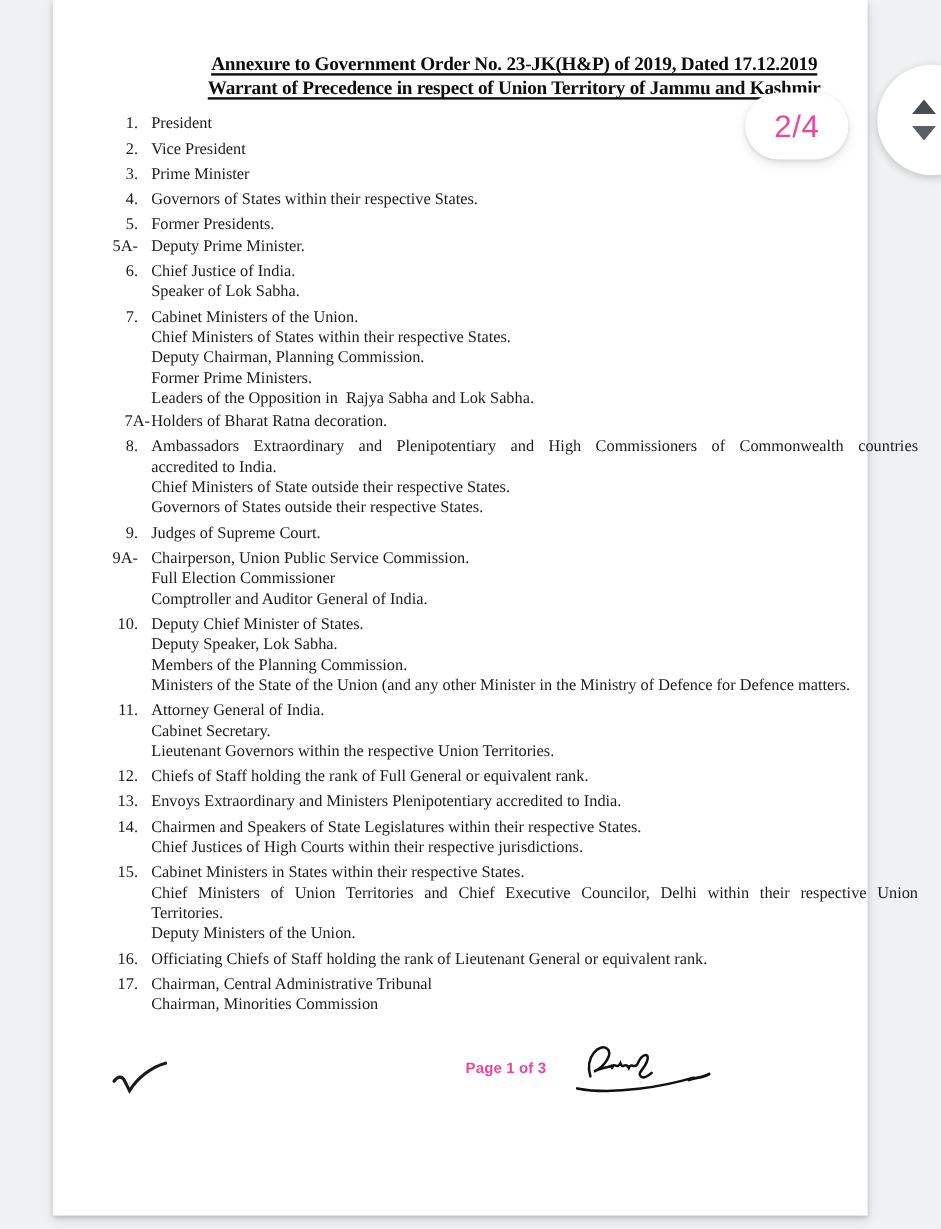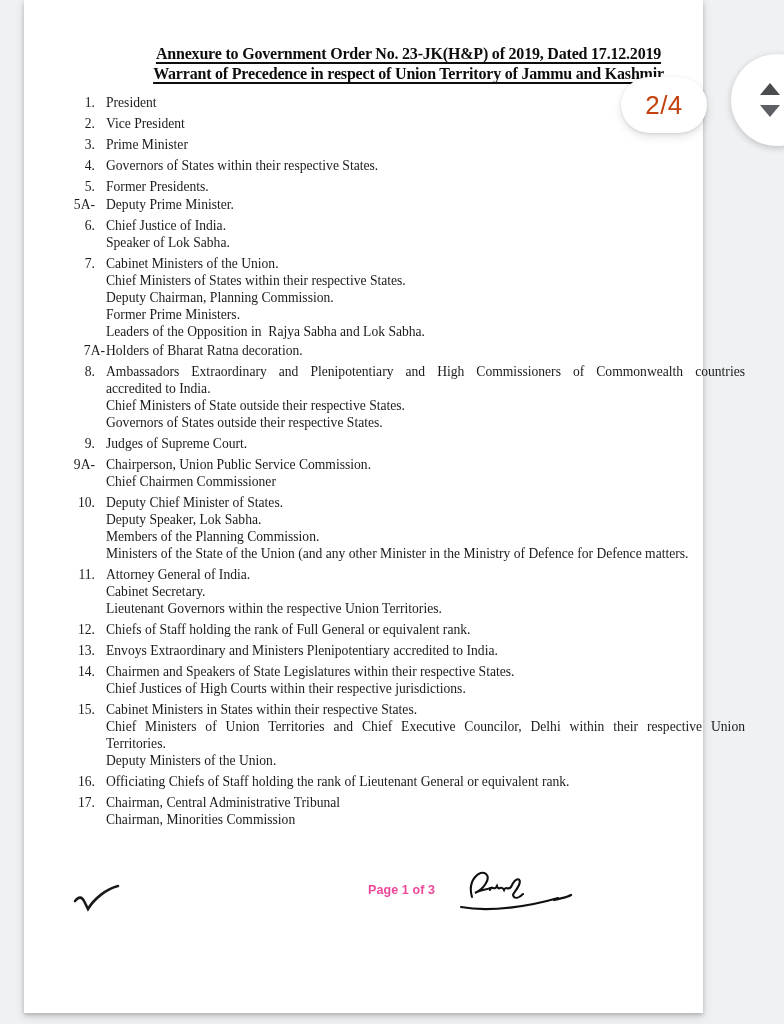--- a/index.html
+++ b/index.html
@@ -4,21 +4,21 @@
 <style>
   html,body{margin:0;padding:0;}
   body{
     width:784px;height:1024px;
     background:#eff1f3;
     overflow:hidden;
     position:relative;
     font-family:"Liberation Serif","DejaVu Serif",serif;
   }
   .page{
-    position:absolute;left:24px;top:0;width:679px;height:1013px;
+    position:absolute;left:44px;top:0;width:679px;height:1013px;
     background:#ffffff;
     box-shadow:0 2px 4px rgba(60,64,67,.30), 0 4px 10px rgba(60,64,67,.12);
     text-decoration:underline;
   }
   .doc{
     position:absolute;left:48px;top:44px;width:673px;
     color:#1b1b1b;font-size:13.6px;line-height:17px;
   }
   .titles{text-align:center;margin-bottom:10px;}
   .title{
@@ -51,21 +51,21 @@
   .page-label .bold{font-weight:800;}
   .tick{position:absolute;left:48px;top:884px;}
   .sig{position:absolute;left:430px;top:866px;}
 
   .page-pill{
     position:absolute;left:621px;top:77px;width:86px;height:56px;border-radius:28px;
     background:#ffffff;
     box-shadow:0 1px 3px rgba(0,0,0,.12),0 4px 10px rgba(0,0,0,.10);
     display:flex;align-items:center;justify-content:center;
     font-family:"Liberation Sans","DejaVu Sans",sans-serif;
-    font-size:26px;color:#c2410c;z-index:5;letter-spacing:0.5px;
+    font-size:26px;color:#ec4899;z-index:5;letter-spacing:0.5px;
   }
   .nav-circle{
     position:absolute;left:731px;top:54px;width:92px;height:92px;border-radius:50%;
     background:#ffffff;box-shadow:0 2px 7px rgba(0,0,0,.20);z-index:6;
   }
   .arrow-btn{position:absolute;left:23px;width:32px;height:18px;cursor:pointer;background:transparent;border:none;padding:0;}
   .arrow-btn.up{top:25px;}
   .arrow-btn.down{top:47px;}
   .tri{display:block;margin:2px auto 0;width:0;height:0;border-left:10px solid transparent;border-right:10px solid transparent;}
   .tri.up{border-bottom:12px solid #4a4d50;}
@@ -152,21 +152,22 @@
         <div class="item">
           <div class="num">9.</div>
           <div class="lines">
             <div class="line">Judges of Supreme Court.</div>
           </div>
         </div>
         <div class="item">
           <div class="num">9A-</div>
           <div class="lines">
             <div class="line">Chairperson, Union Public Service Commission.</div>
-            <div class="line">Chief Chairmen Commissioner</div>
+            <div class="line">Full Election Commissioner</div>
+            <div class="line">Comptroller and Auditor General of India.</div>
           </div>
         </div>
         <div class="item">
           <div class="num">10.</div>
           <div class="lines">
             <div class="line">Deputy Chief Minister of States.</div>
             <div class="line">Deputy Speaker, Lok Sabha.</div>
             <div class="line">Members of the Planning Commission.</div>
             <div class="line">Ministers of the State of the Union (and any other Minister in the Ministry of Defence for Defence matters.</div>
           </div>

